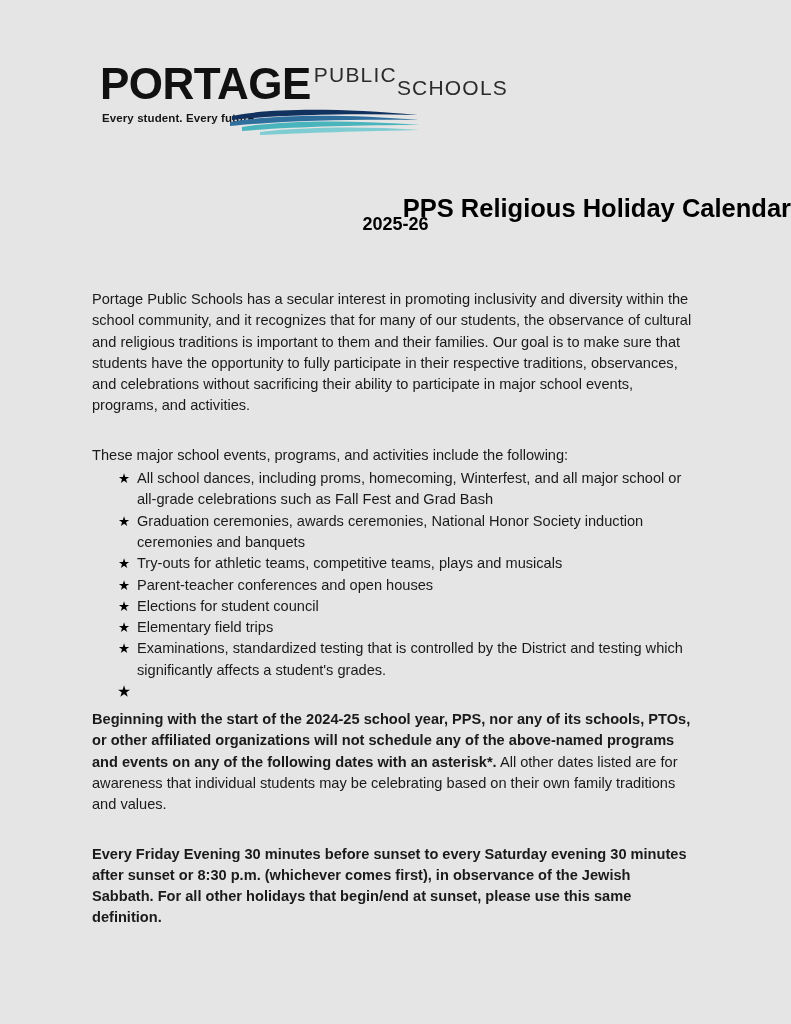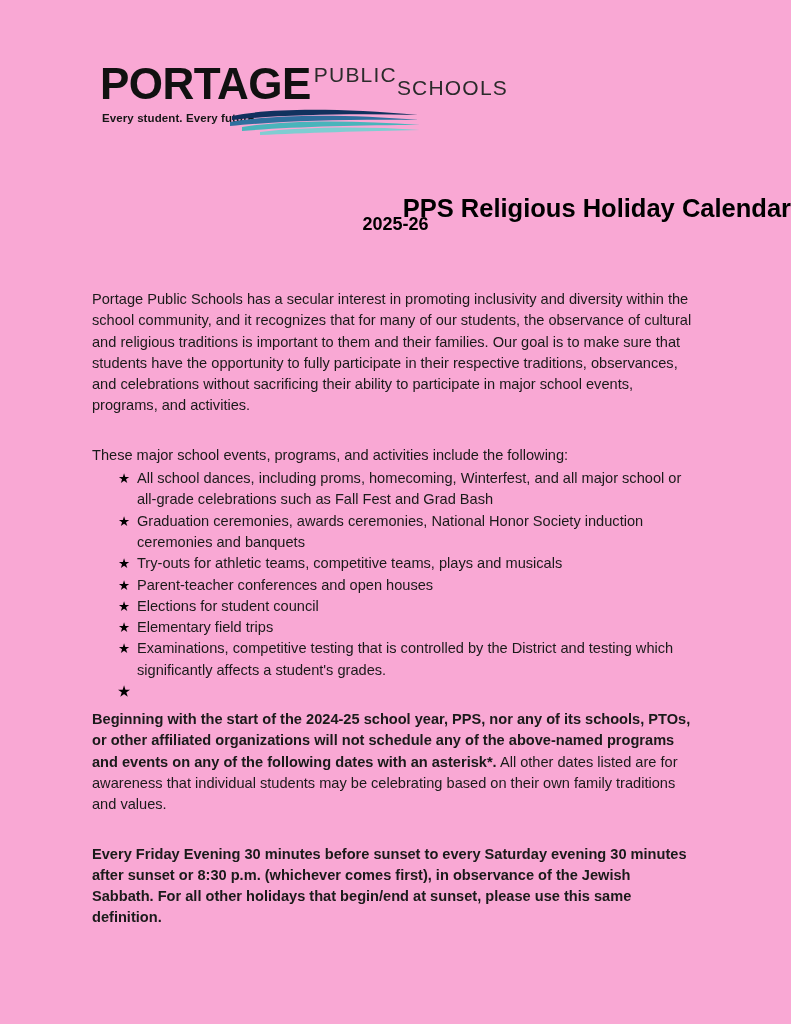--- a/index.html
+++ b/index.html
@@ -9,21 +9,21 @@
   }
   body {
     font-family: "Liberation Sans", sans-serif;
     color: #000000;
     -webkit-font-smoothing: antialiased;
   }
   .page {
     position: relative;
     width: 791px;
     height: 1024px;
-    background: #f9a8d4;
+    background: #e5e5e5;
     overflow: hidden;
     box-sizing: border-box;
   }
 
   
   .logo-block {
     position: absolute;
     left: 100px;
     top: 62px;
     width: 320px;
@@ -212,21 +212,21 @@
       <li class="bullet-item">
         <span class="bullet-star">★</span>
         <span>Elections for student council</span>
       </li>
       <li class="bullet-item">
         <span class="bullet-star">★</span>
         <span>Elementary field trips</span>
       </li>
       <li class="bullet-item">
         <span class="bullet-star">★</span>
-        <span>Examinations, competitive testing that is controlled by the District and testing which significantly affects a student's grades.</span>
+        <span>Examinations, standardized testing that is controlled by the District and testing which significantly affects a student's grades.</span>
       </li>
       <li class="bullet-item bold">
         <span class="bullet-star">★</span>
       </li>
     </ul>
 
     <p class="para spaced bold-lead"><span>Beginning with the start of the 2024-25 school year, PPS, nor any of its schools, PTOs, or other affiliated organizations will not schedule any of the above-named programs and events on any of the following dates with an asterisk*.</span><span class="reg"> All other dates listed are for awareness that individual students may be celebrating based on their own family traditions and values.</span></p>
 
     <p class="para spaced bold-lead">Every Friday Evening 30 minutes before sunset to every Saturday evening 30 minutes after sunset or 8:30 p.m. (whichever comes first), in observance of the Jewish Sabbath. For all other holidays that begin/end at sunset, please use this same definition.</p>
 

